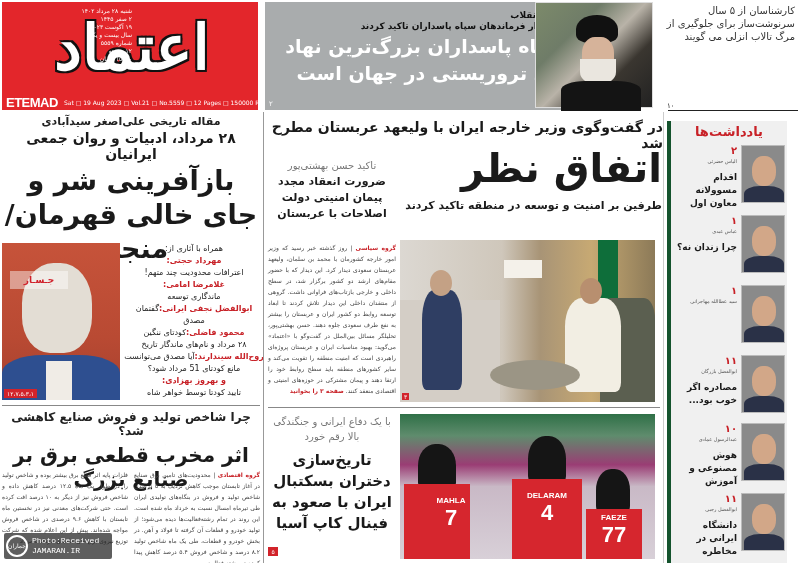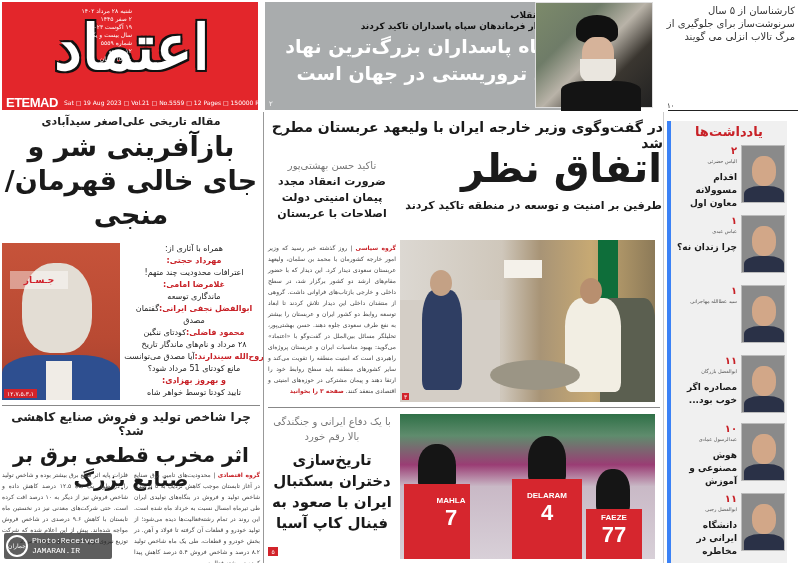--- a/index.html
+++ b/index.html
@@ -94,21 +94,21 @@
   .jersey { position: absolute; background: #d6262e; color: #fff; font-family: "Liberation Sans", sans-serif; font-weight: bold; text-align: center; }
   .hijab { position: absolute; background: #151515; border-radius: 45% 45% 20% 20%; }
   .jname { font-size: 8px; display: block; margin-top: 12px; }
   .jnum { font-size: 22px; display: block; }
   #jersey-mahla { left: 4px; top: 70px; width: 66px; height: 80px; padding-left: 28px; }
   #jersey-delaram { left: 112px; top: 65px; width: 70px; height: 85px; }
   #jersey-faeze { left: 186px; top: 95px; width: 56px; height: 55px; }
 
   
   #col-div2 { left: 663px; top: 112px; width: 1px; height: 451px; background: #ccc; }
-  #notes-panel { left: 667px; top: 121px; width: 120px; height: 442px; background: #f0f0f0; border-left: 4px solid #3b82f6; }
+  #notes-panel { left: 667px; top: 121px; width: 120px; height: 442px; background: #f0f0f0; border-left: 4px solid #14532d; }
   #notes-title { font-size: 13px; font-weight: bold; color: #c82127; text-align: center; padding-top: 3px; }
   .note { position: absolute; left: 2px; width: 116px; height: 68px; }
   .note-photo { position: absolute; left: 68px; top: 2px; width: 44px; height: 58px; background: #8a8a8a; border: 1px solid #bbb; overflow: hidden; }
   .note-photo .ph-face { position: absolute; left: 10px; top: 10px; width: 24px; height: 30px; border-radius: 45%; background: #d2a788; }
   .note-photo .ph-body { position: absolute; left: 2px; top: 40px; width: 40px; height: 20px; background: #2a3147; border-radius: 40% 40% 0 0; }
   .note-page { position: absolute; right: 52px; top: 2px; color: #c82127; font-size: 10px; font-weight: bold; }
   .note-author { position: absolute; right: 52px; top: 15px; font-size: 5px; color: #555; white-space: nowrap; }
   .note-title { position: absolute; right: 52px; top: 28px; width: 64px; font-size: 9px; font-weight: bold; line-height: 13px; text-align: right; direction: rtl; }
 </style>
 </head>
@@ -146,20 +146,21 @@
 </div>
 
 <div id="lake-story" class="abs rtl">
   <div id="lake-kicker">کارشناسان از ۵ سال سرنوشت‌ساز برای جلوگیری از مرگ تالاب انزلی می گویند</div>
   <span id="lake-page">۱۰</span>
 </div>
 <div id="lake-rule" class="abs"></div>
 
 <div id="mosaddegh-block" class="abs rtl">
   <div id="mos-kicker1">مقاله تاریخی علی‌اصغر سیدآبادی</div>
+  <div id="mos-kicker2">۲۸ مرداد، ادبیات و روان جمعی ایرانیان</div>
   <div id="mos-head">بازآفرینی شر و جای خالی قهرمان/منجی</div>
 </div>
 
 <div id="mos-photo" class="abs">
   <div class="head"></div>
   <div class="suit"></div>
   <div class="collar"></div>
   <div id="mos-watermark">جـسـار</div>
   <div id="mos-date">۱۲،۷،۵،۳،۱</div>
 </div>

